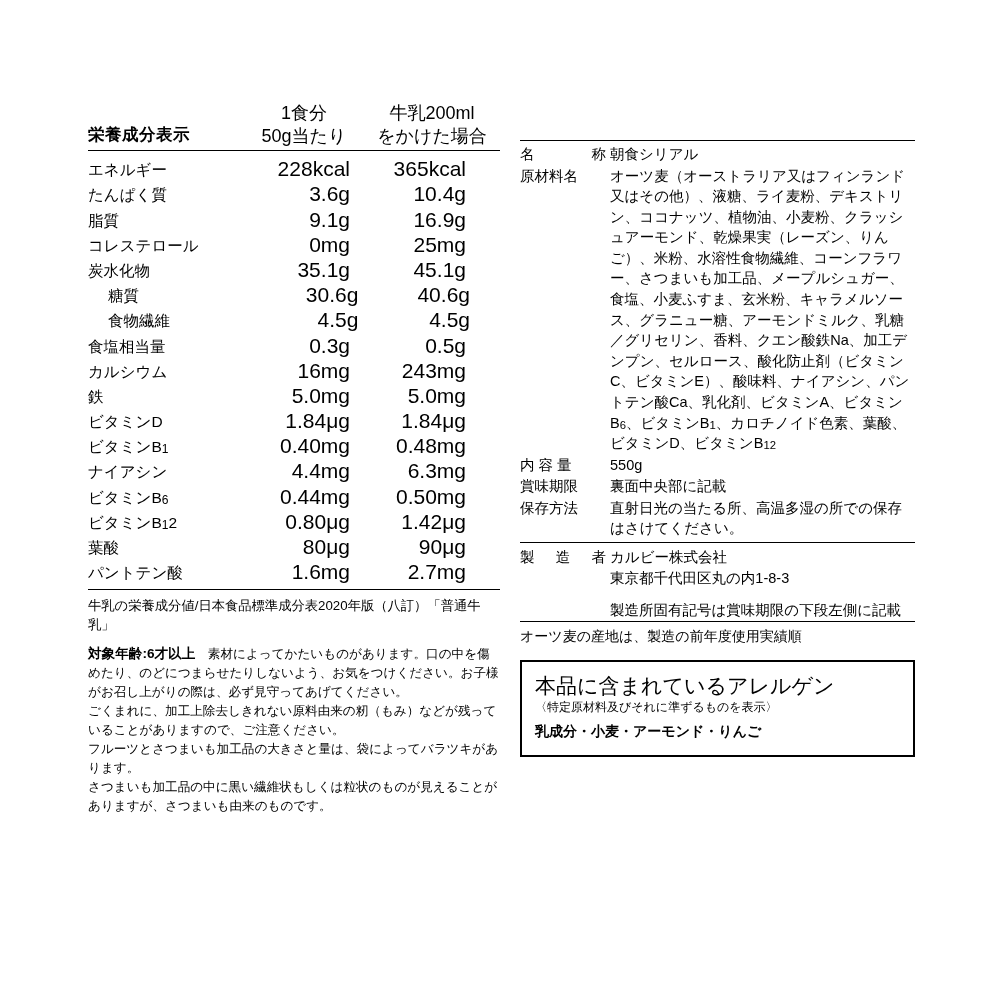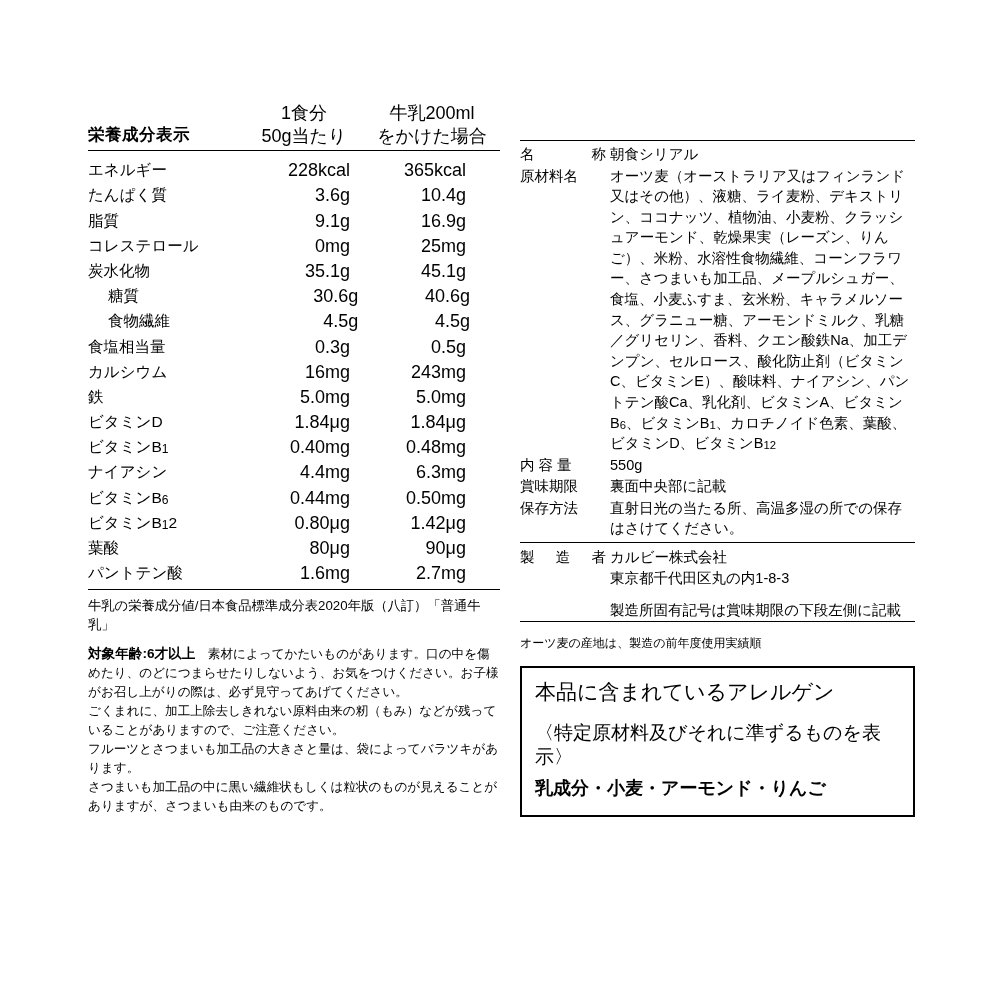--- a/index.html
+++ b/index.html
@@ -58,21 +58,21 @@
     width: 152px;
     font-size: 15.5px;
     white-space: nowrap;
   }
   .nut-row .c-name.indent {
     padding-left: 20px;
   }
   .nut-row .c-val {
     width: 128px;
     text-align: right;
-    font-size: 18px;
+    font-size: 21px;
     padding-right: 18px;
     box-sizing: border-box;
     white-space: nowrap;
   }
   .nut-row .c-val.second {
     padding-right: 30px;
   }
   .sub {
     font-size: 0.78em;
     vertical-align: -0.12em;
@@ -140,42 +140,42 @@
     margin: 3px 0 3px 0;
   }
   .pad-row { padding-top: 2px; }
 
   .after-note {
     font-size: 14px;
     line-height: 1.45;
     margin-top: 7px;
   }
   .after-note2 {
-    font-size: 12px;
+    font-size: 14px;
     line-height: 1.45;
-    margin-top: 13px;
+    margin-top: 4px;
   }
 
   .allergen-box {
     margin-top: 14px;
     border: 2.2px solid #000;
     padding: 11px 13px 14px 13px;
   }
   .allergen-title {
     font-size: 21px;
     font-weight: normal;
     line-height: 1.2;
   }
   .allergen-sub {
-    font-size: 19px;
-    margin-top: 16px;
+    font-size: 12px;
+    margin-top: 1px;
     line-height: 1.3;
   }
   .allergen-list {
-    font-size: 18px;
+    font-size: 14px;
     font-weight: bold;
     line-height: 1.32;
     margin-top: 7px;
   }
 </style>
 </head>
 <body>
 
 <div class="left-col">
 

